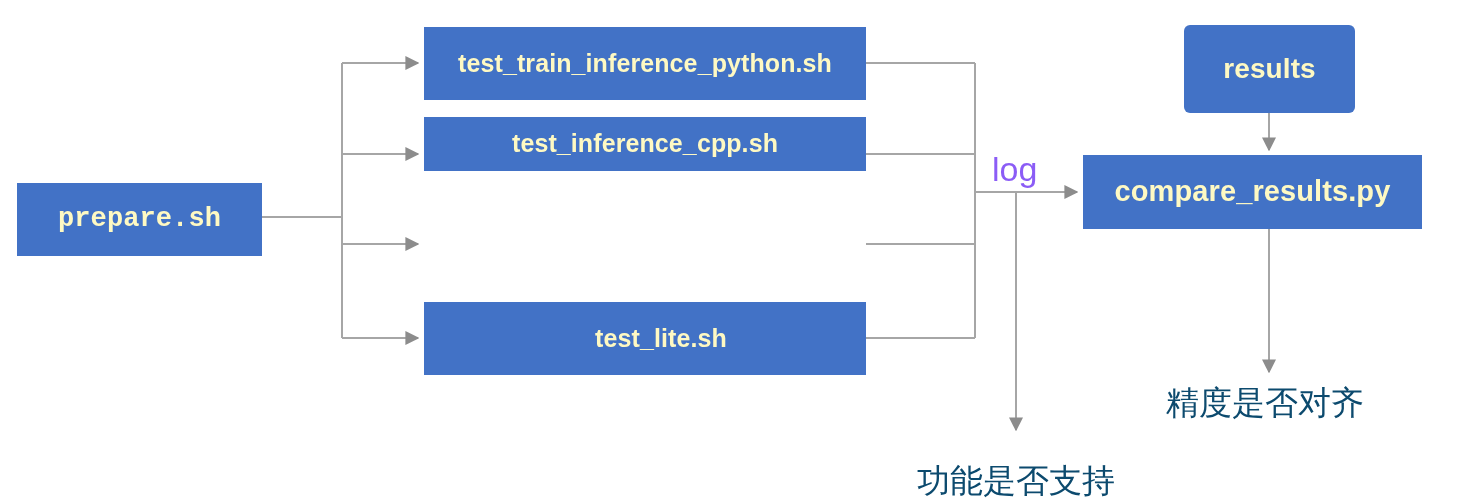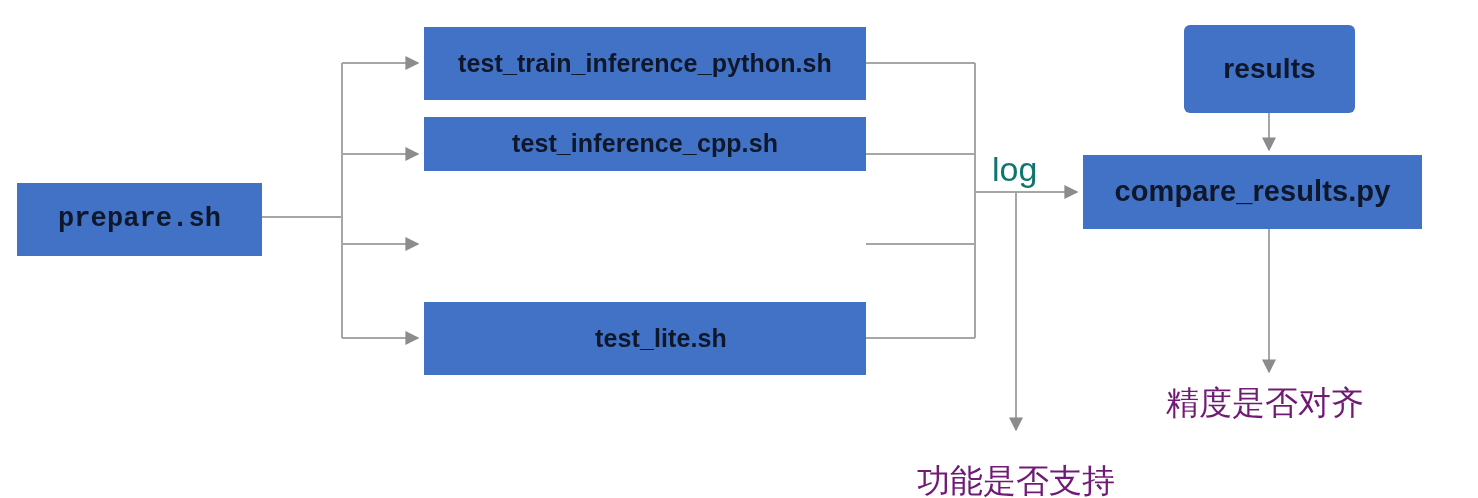--- a/index.html
+++ b/index.html
@@ -25,44 +25,44 @@
     width: 1478px;
     height: 498px;
     pointer-events: none;
   }
   .node {
     position: absolute;
     box-sizing: border-box;
     display: flex;
     align-items: center;
     justify-content: center;
-    color: #0f172a;
+    color: #fef9c3;
     font-weight: bold;
     letter-spacing: 0.1px;
     text-align: center;
     line-height: 1.1;
     white-space: nowrap;
   }
   .node-rect {
     background: #4272C6;
   }
   .node-round {
     background: #4272C6;
     border-radius: 6px;
   }
   .edge-label {
     position: absolute;
-    color: #0f766e;
+    color: #8b5cf6;
     font-weight: normal;
     white-space: nowrap;
     line-height: 1;
   }
   .note-red {
     position: absolute;
-    color: #701a75;
+    color: #0c4a6e;
     font-weight: normal;
     white-space: nowrap;
     line-height: 1;
     font-family: "DejaVu Sans", "Liberation Sans", sans-serif;
   }
 </style>
 </head>
 <body>
 
 <div id="canvas">

